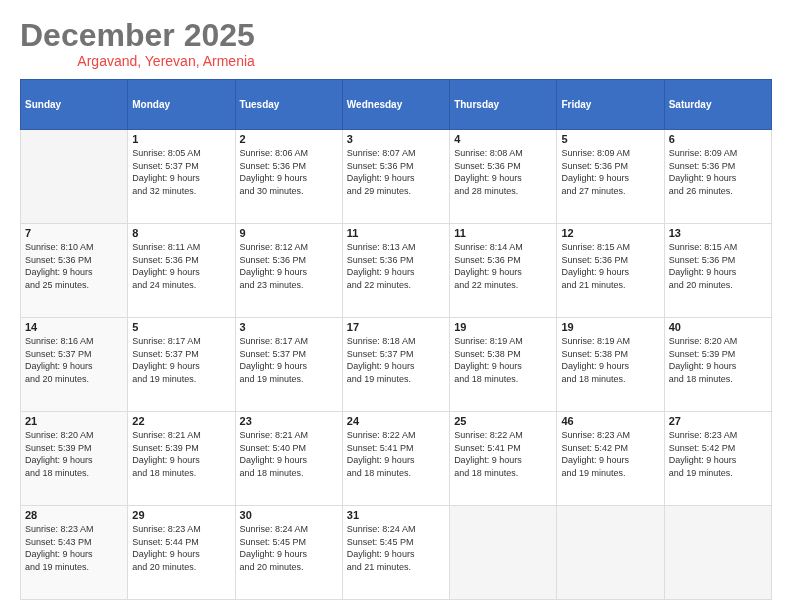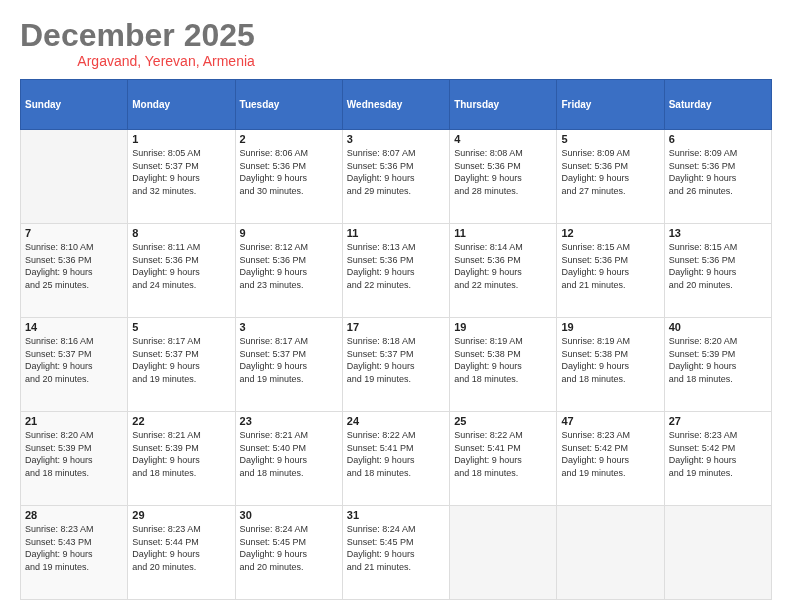--- a/index.html
+++ b/index.html
@@ -211,21 +211,21 @@
           </td>
           <td>
             <span class="day-num">24</span>
             <div class="day-info">Sunrise: 8:22 AM<br>Sunset: 5:41 PM<br>Daylight: 9 hours<br>and 18 minutes.</div>
           </td>
           <td>
             <span class="day-num">25</span>
             <div class="day-info">Sunrise: 8:22 AM<br>Sunset: 5:41 PM<br>Daylight: 9 hours<br>and 18 minutes.</div>
           </td>
           <td>
-            <span class="day-num">47</span>
+            <span class="day-num">46</span>
             <div class="day-info">Sunrise: 8:23 AM<br>Sunset: 5:42 PM<br>Daylight: 9 hours<br>and 19 minutes.</div>
           </td>
           <td>
             <span class="day-num">27</span>
             <div class="day-info">Sunrise: 8:23 AM<br>Sunset: 5:42 PM<br>Daylight: 9 hours<br>and 19 minutes.</div>
           </td>
         </tr>
         <tr>
           <td>
             <span class="day-num">28</span>

